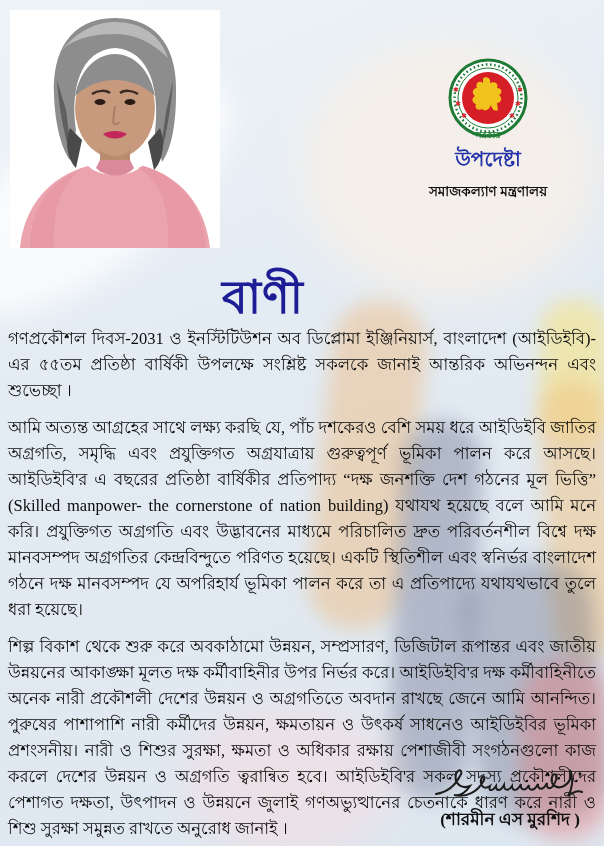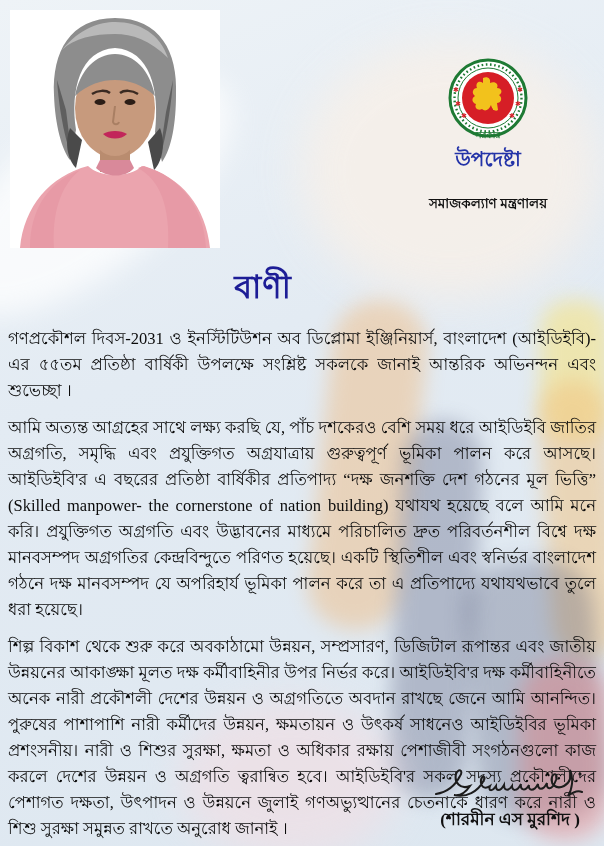--- a/index.html
+++ b/index.html
@@ -21,26 +21,26 @@
 
   
   .photo{position:absolute;left:10px;top:10px;width:210px;height:238px;background:#ffffff;}
   .photo svg{display:block;}
 
   
   .gov-block{position:absolute;left:390px;top:58px;width:196px;text-align:center;}
   .emblem{width:82px;height:86px;margin:0 auto;display:block;}
   .designation{font-size:20px;font-weight:bold;color:#2333a8;
                font-family:"Liberation Sans",sans-serif;}
-  .ministry{margin-top:16px;font-size:13.5px;font-weight:bold;color:#111;}
+  .ministry{margin-top:4px;font-size:13.5px;font-weight:bold;color:#111;}
   .govt{margin-top:3px;font-size:14.5px;color:#111;}
 
   
   .title{position:absolute;top:262px;left:0;right:78px;text-align:center;
-         font-size:32px;font-weight:600;color:#1d1d96;letter-spacing:1px;}
+         font-size:46px;font-weight:600;color:#1d1d96;letter-spacing:1px;}
 
   
   .bodytext{position:absolute;left:8px;right:8px;top:326px;color:#0b0b0b;
             font-size:16.5px;line-height:26px;text-align:justify;}
   .bodytext p{margin:0 0 11px 0;}
 
   
   .sigblock{position:absolute;right:14px;bottom:12px;text-align:center;}
   .sig-script{display:block;margin-left:auto;}
   .sig-name{font-size:17px;font-weight:bold;color:#111;margin-top:2px;}

